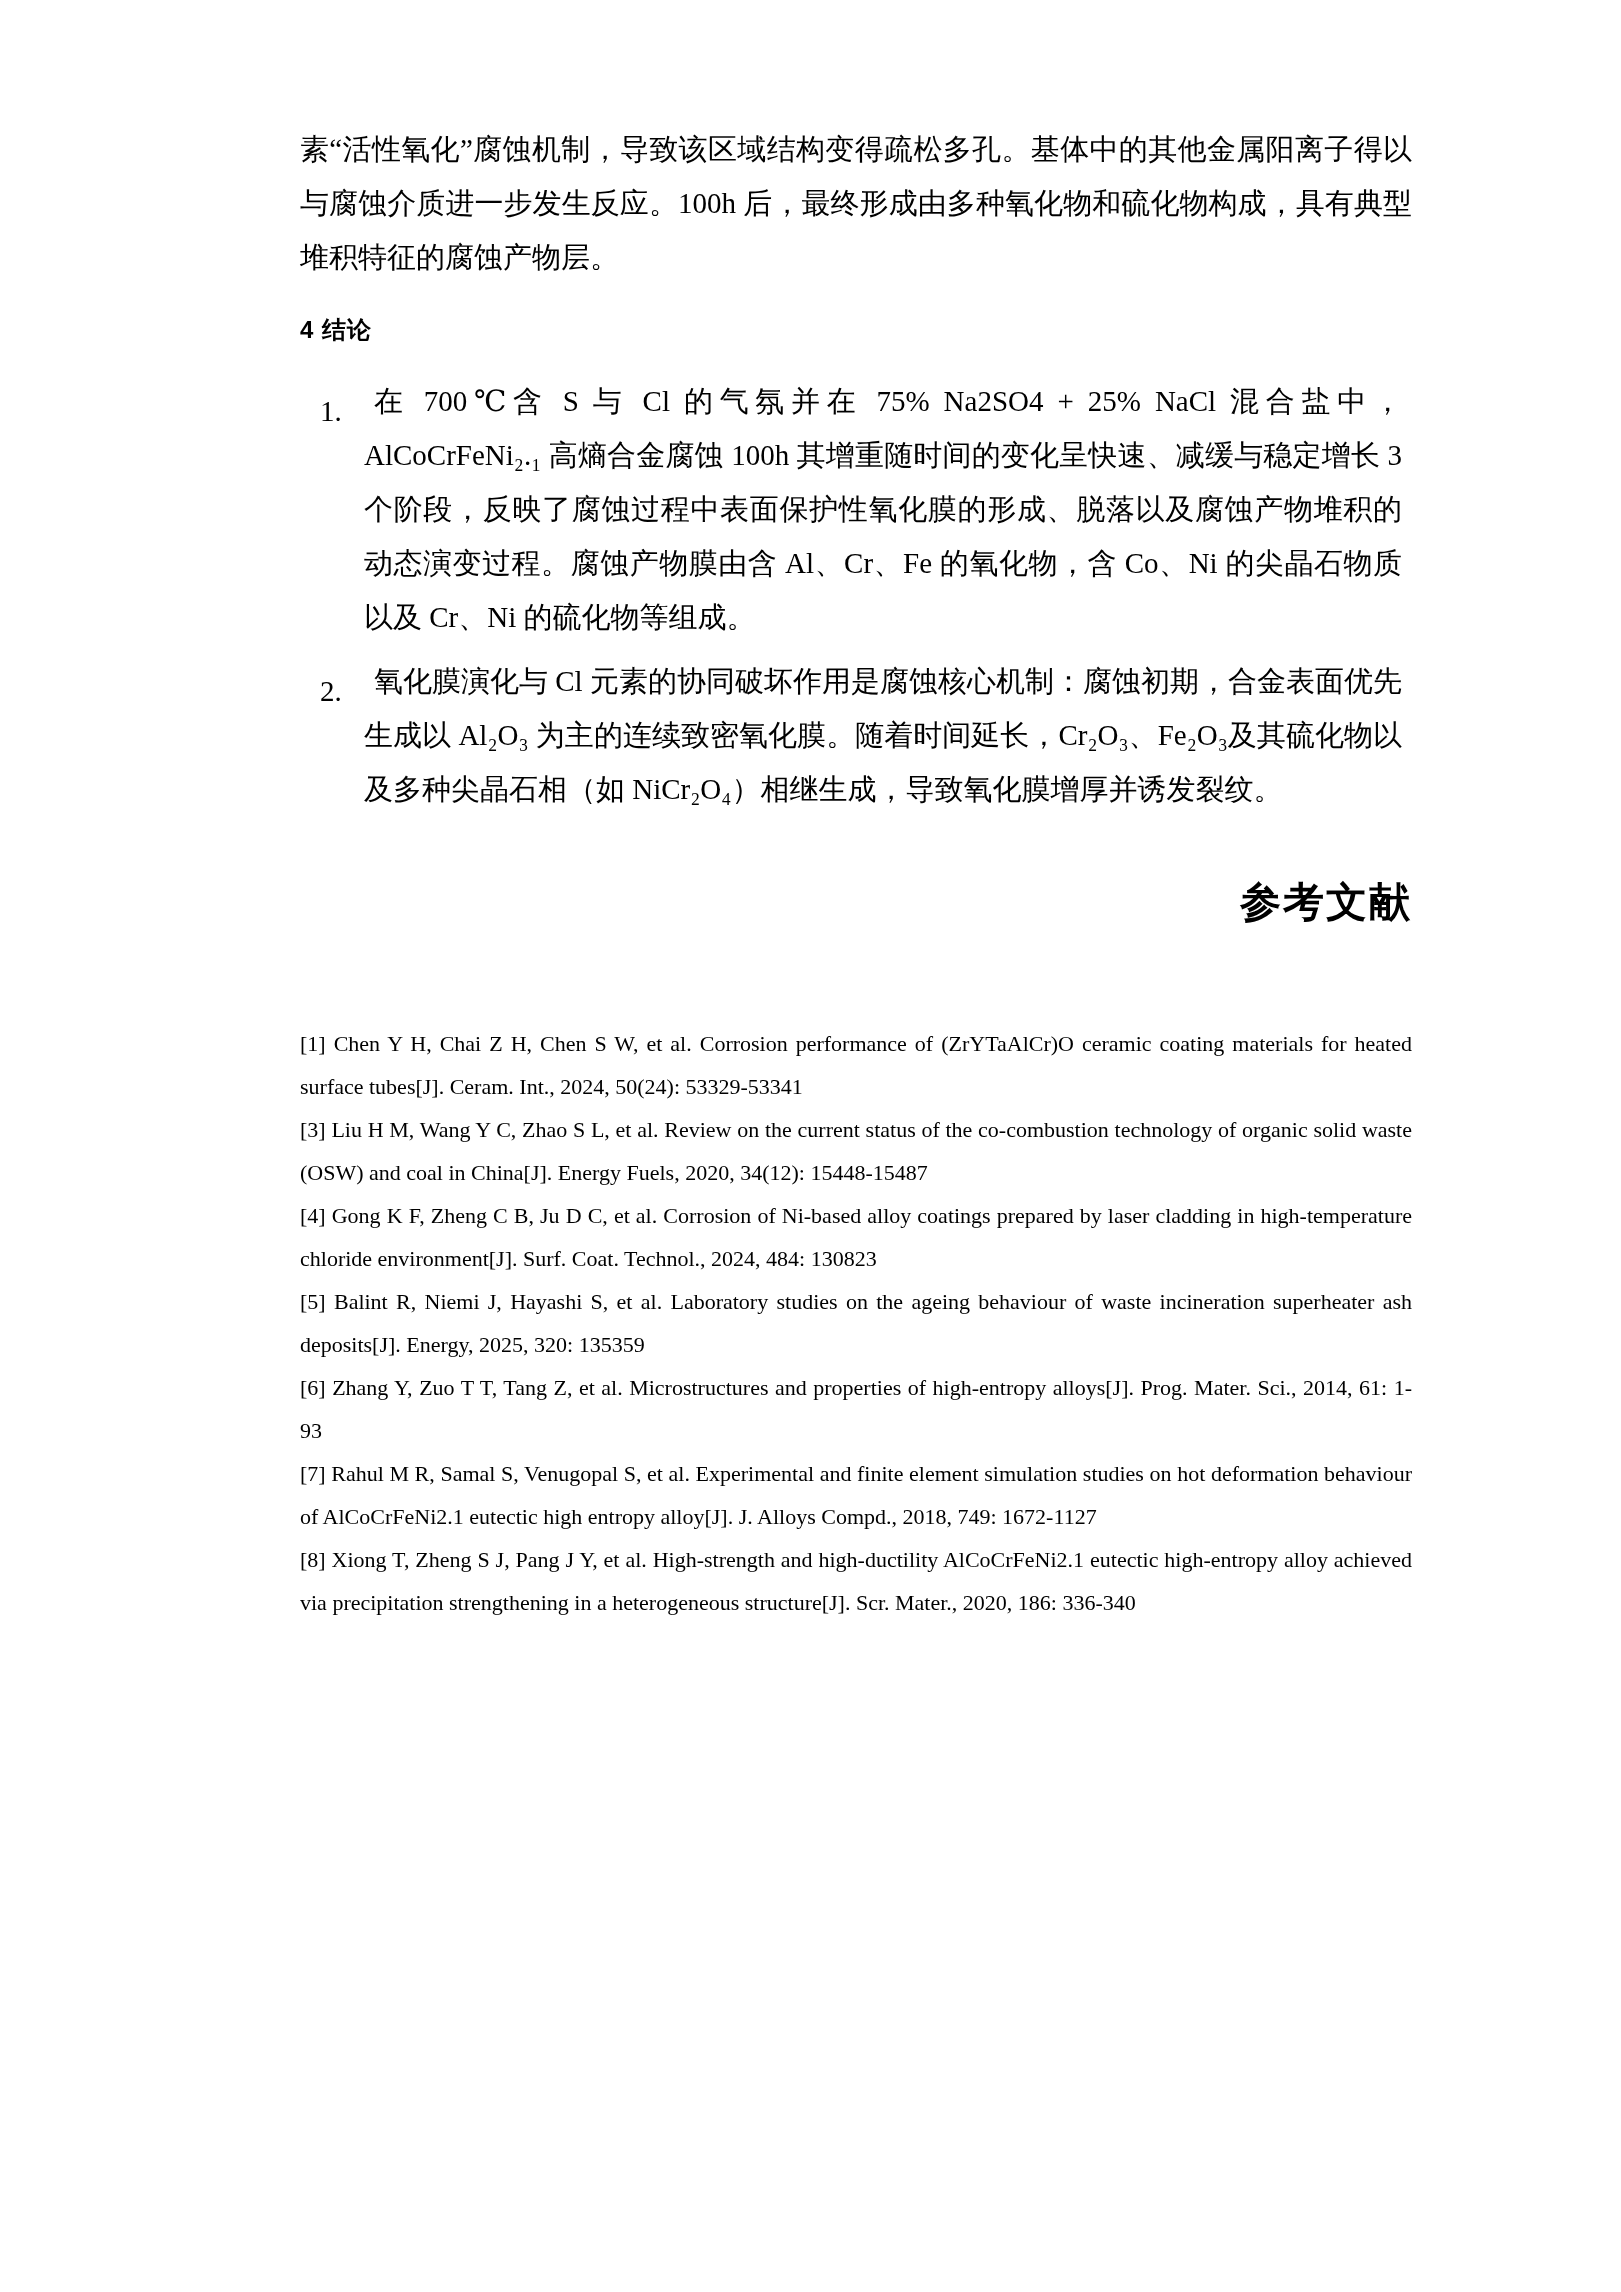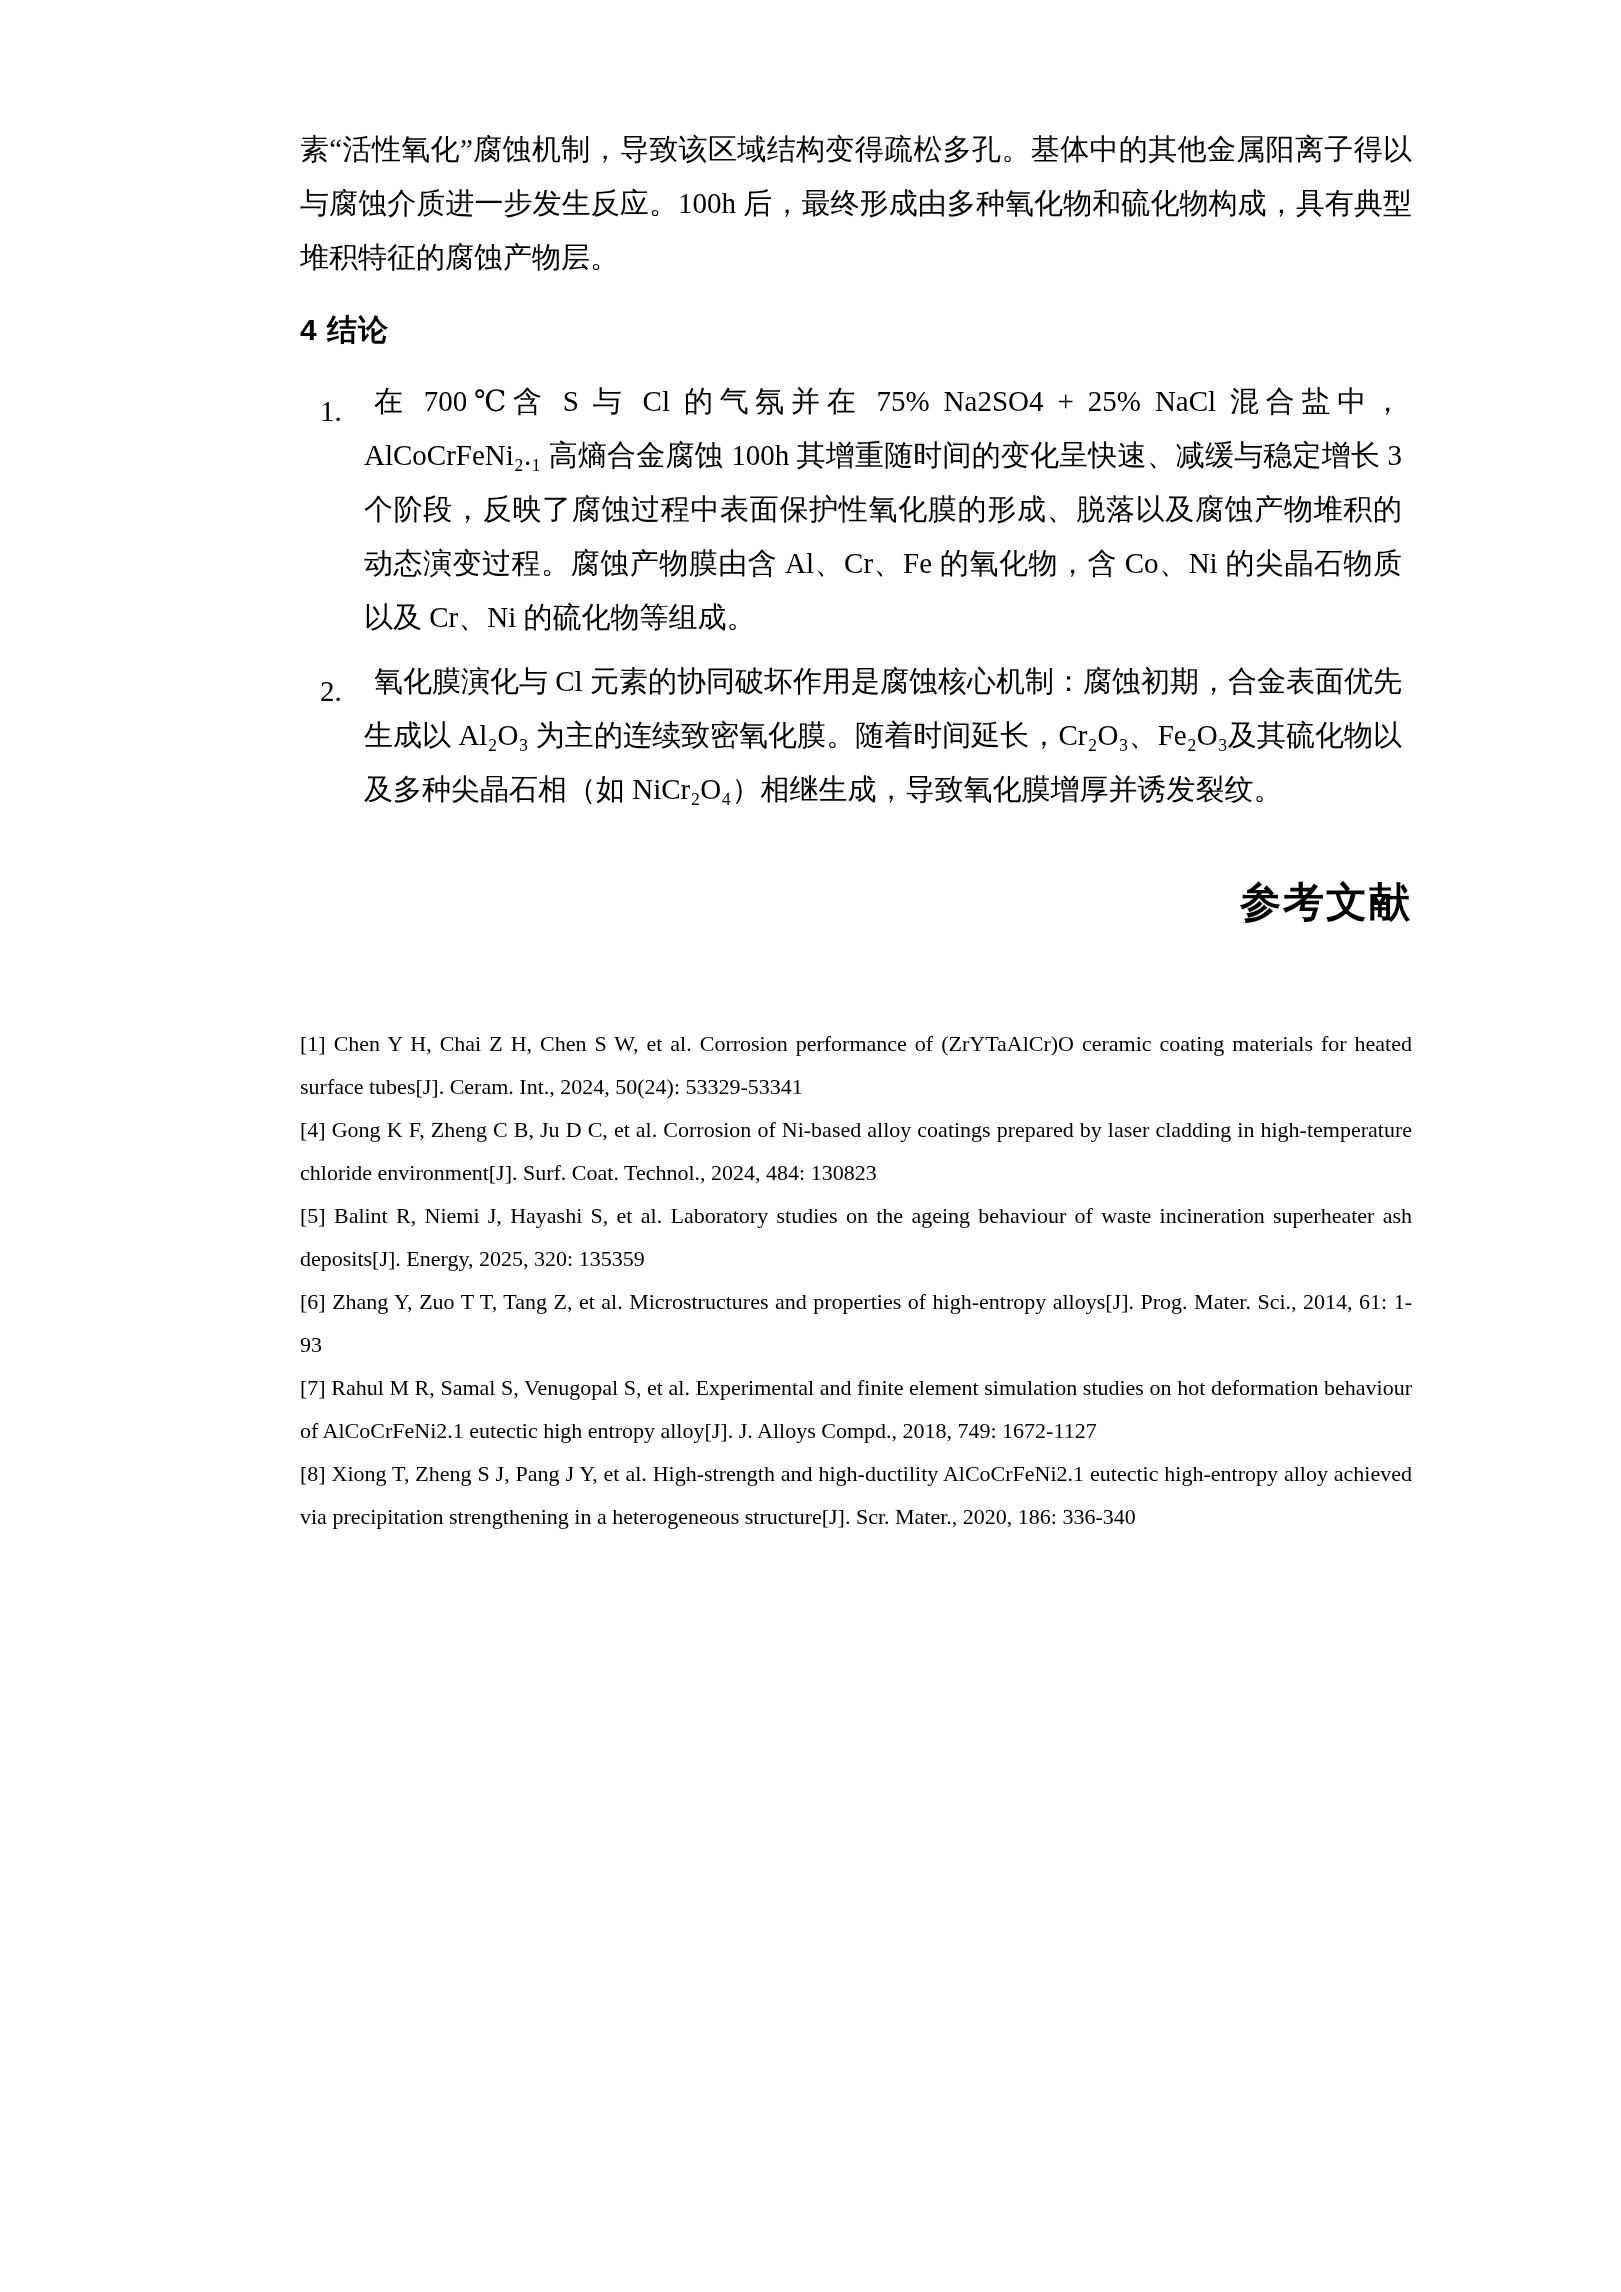--- a/index.html
+++ b/index.html
@@ -26,21 +26,21 @@
     margin-top: 82px;
     font-size: 29px;
     line-height: 54px;
     text-align: justify;
   }
 
   .conclusion-heading {
     margin-top: 25.5px;
     font-family: "Liberation Sans", "DejaVu Sans", sans-serif;
     font-weight: 700;
-    font-size: 30px;
+    font-size: 24px;
     line-height: 39px;
     letter-spacing: 1px;
   }
 
   .conclusion-list {
     list-style: none;
     margin-top: 25.5px;
   }
 
   .conclusion-list li {
@@ -104,20 +104,21 @@
       <li>
         <span class="item-marker">2.</span>
         <span>氧化膜演化与 Cl 元素的协同破坏作用是腐蚀核心机制：腐蚀初期，合金表面优先生成以 Al₂O₃ 为主的连续致密氧化膜。随着时间延长，Cr₂O₃、Fe₂O₃及其硫化物以及多种尖晶石相（如 NiCr₂O₄）相继生成，导致氧化膜增厚并诱发裂纹。</span>
       </li>
     </ol>
 
     <h1 class="references-heading">参考文献</h1>
 
     <div class="references">
       <p>[1] Chen Y H, Chai Z H, Chen S W, et al. Corrosion performance of (ZrYTaAlCr)O ceramic coating materials for heated surface tubes[J]. Ceram. Int., 2024, 50(24): 53329-53341</p>
+      <p>[3] Liu H M, Wang Y C, Zhao S L, et al. Review on the current status of the co-combustion technology of organic solid waste (OSW) and coal in China[J]. Energy Fuels, 2020, 34(12): 15448-15487</p>
       <p>[4] Gong K F, Zheng C B, Ju D C, et al. Corrosion of Ni-based alloy coatings prepared by laser cladding in high-temperature chloride environment[J]. Surf. Coat. Technol., 2024, 484: 130823</p>
       <p>[5] Balint R, Niemi J, Hayashi S, et al. Laboratory studies on the ageing behaviour of waste incineration superheater ash deposits[J]. Energy, 2025, 320: 135359</p>
       <p>[6] Zhang Y, Zuo T T, Tang Z, et al. Microstructures and properties of high-entropy alloys[J]. Prog. Mater. Sci., 2014, 61: 1-93</p>
       <p>[7] Rahul M R, Samal S, Venugopal S, et al. Experimental and finite element simulation studies on hot deformation behaviour of AlCoCrFeNi2.1 eutectic high entropy alloy[J]. J. Alloys Compd., 2018, 749: 1672-1127</p>
       <p>[8] Xiong T, Zheng S J, Pang J Y, et al. High-strength and high-ductility AlCoCrFeNi2.1 eutectic high-entropy alloy achieved via precipitation strengthening in a heterogeneous structure[J]. Scr. Mater., 2020, 186: 336-340</p>
     </div>
 
   </div>
 </div>
 

